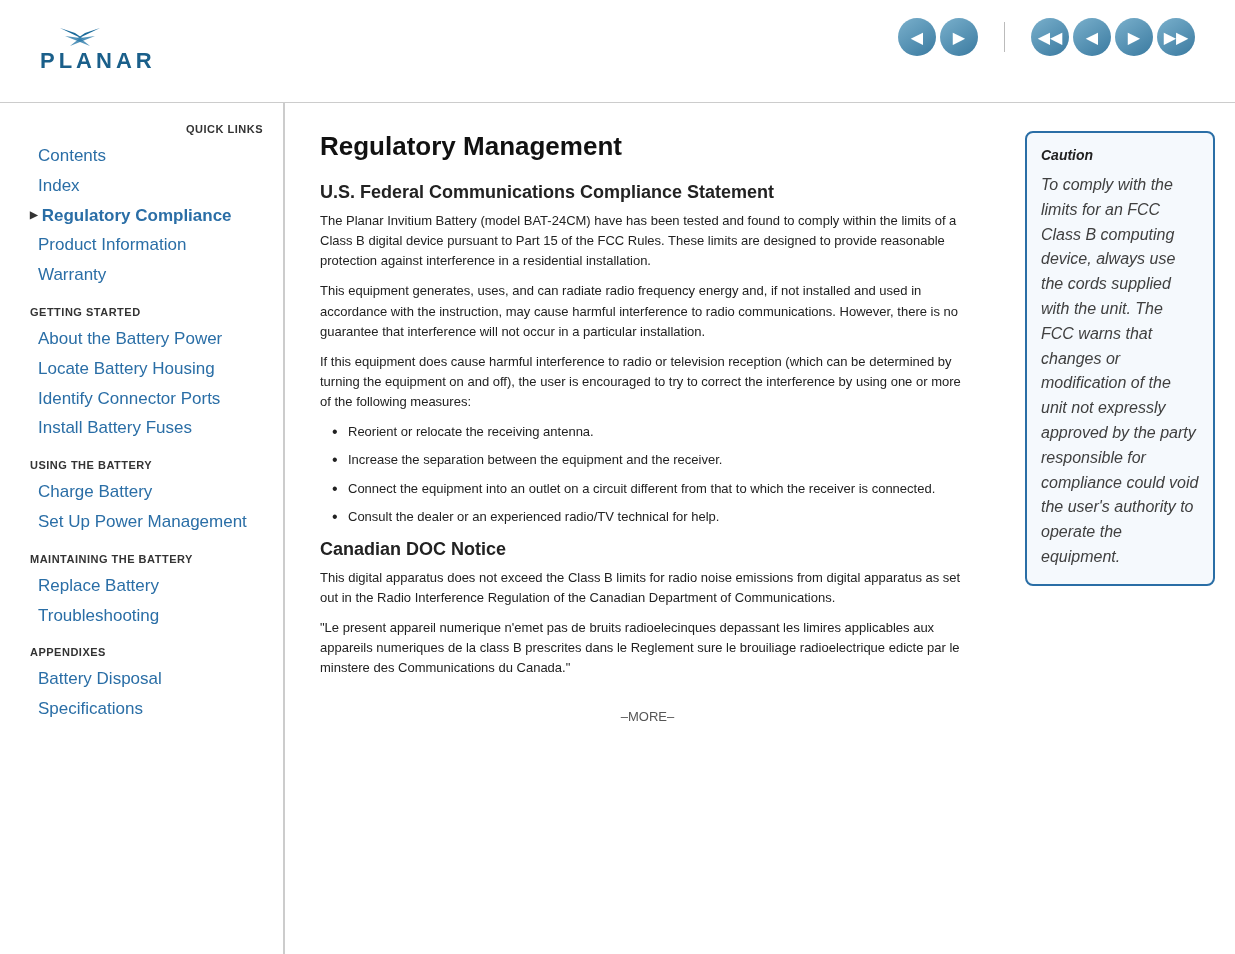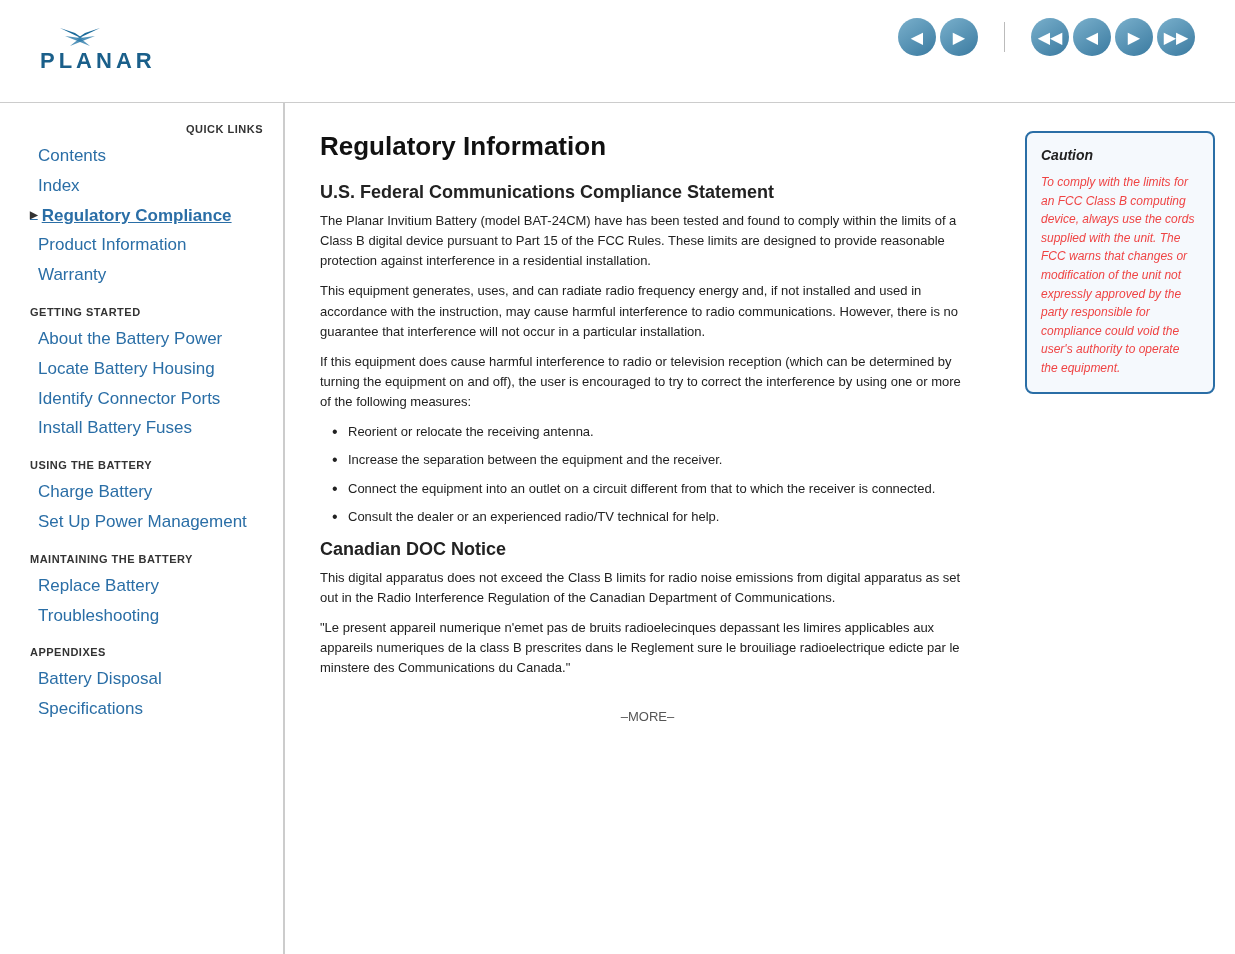--- a/index.html
+++ b/index.html
@@ -85,21 +85,20 @@
       text-decoration: none;
       padding: 3px 0 3px 8px;
       cursor: pointer;
       line-height: 1.4;
     }
     .sidebar-link.active {
       display: flex;
       align-items: center;
       font-weight: bold;
       padding-left: 0;
-      text-decoration: underline;
     }
     .sidebar-link.active::before {
       content: "▶";
       font-size: 10px;
       color: #333;
       margin-right: 4px;
     }
     .sidebar-link.active { color: #2a6ea6; }
 
     
@@ -176,23 +175,23 @@
       background: #f5f9fd;
       font-style: italic;
     }
     .caution-title {
       font-size: 14px;
       font-weight: bold;
       color: #222;
       margin-bottom: 10px;
     }
     .caution-text {
-      font-size: 12px;
+      font-size: 16px;
       line-height: 1.55;
-      color: #ef4444;
+      color: #404040;
     }
 
     
     .page-footer {
       display: flex;
       align-items: center;
       justify-content: space-between;
       border-top: 1px solid #ccc;
       padding: 8px 30px 8px 300px;
       font-size: 12px;
@@ -257,21 +256,21 @@
     <a class="sidebar-link">Troubleshooting</a>
 
     <div class="sidebar-section-title">APPENDIXES</div>
     <a class="sidebar-link">Battery Disposal</a>
     <a class="sidebar-link">Specifications</a>
   </div>
 
   <div class="content-wrapper">
 
     <div class="content-main">
-      <h1 class="page-title">Regulatory Information</h1>
+      <h1 class="page-title">Regulatory Management</h1>
 
       <p class="section-heading">U.S. Federal Communications Compliance Statement</p>
       <p class="body-text">The Planar Invitium Battery (model BAT-24CM) have has been tested and found to comply within the limits of a Class B digital device pursuant to Part 15 of the FCC Rules. These limits are designed to provide reasonable protection against interference in a residential installation.</p>
       <p class="body-text">This equipment generates, uses, and can radiate radio frequency energy and, if not installed and used in accordance with the instruction, may cause harmful interference to radio communications. However, there is no guarantee that interference will not occur in a particular installation.</p>
       <p class="body-text">If this equipment does cause harmful interference to radio or television reception (which can be determined by turning the equipment on and off), the user is encouraged to try to correct the interference by using one or more of the following measures:</p>
 
       <ul class="bullet-list">
         <li>Reorient or relocate the receiving antenna.</li>
         <li>Increase the separation between the equipment and the receiver.</li>
         <li>Connect the equipment into an outlet on a circuit different from that to which the receiver is connected.</li>

